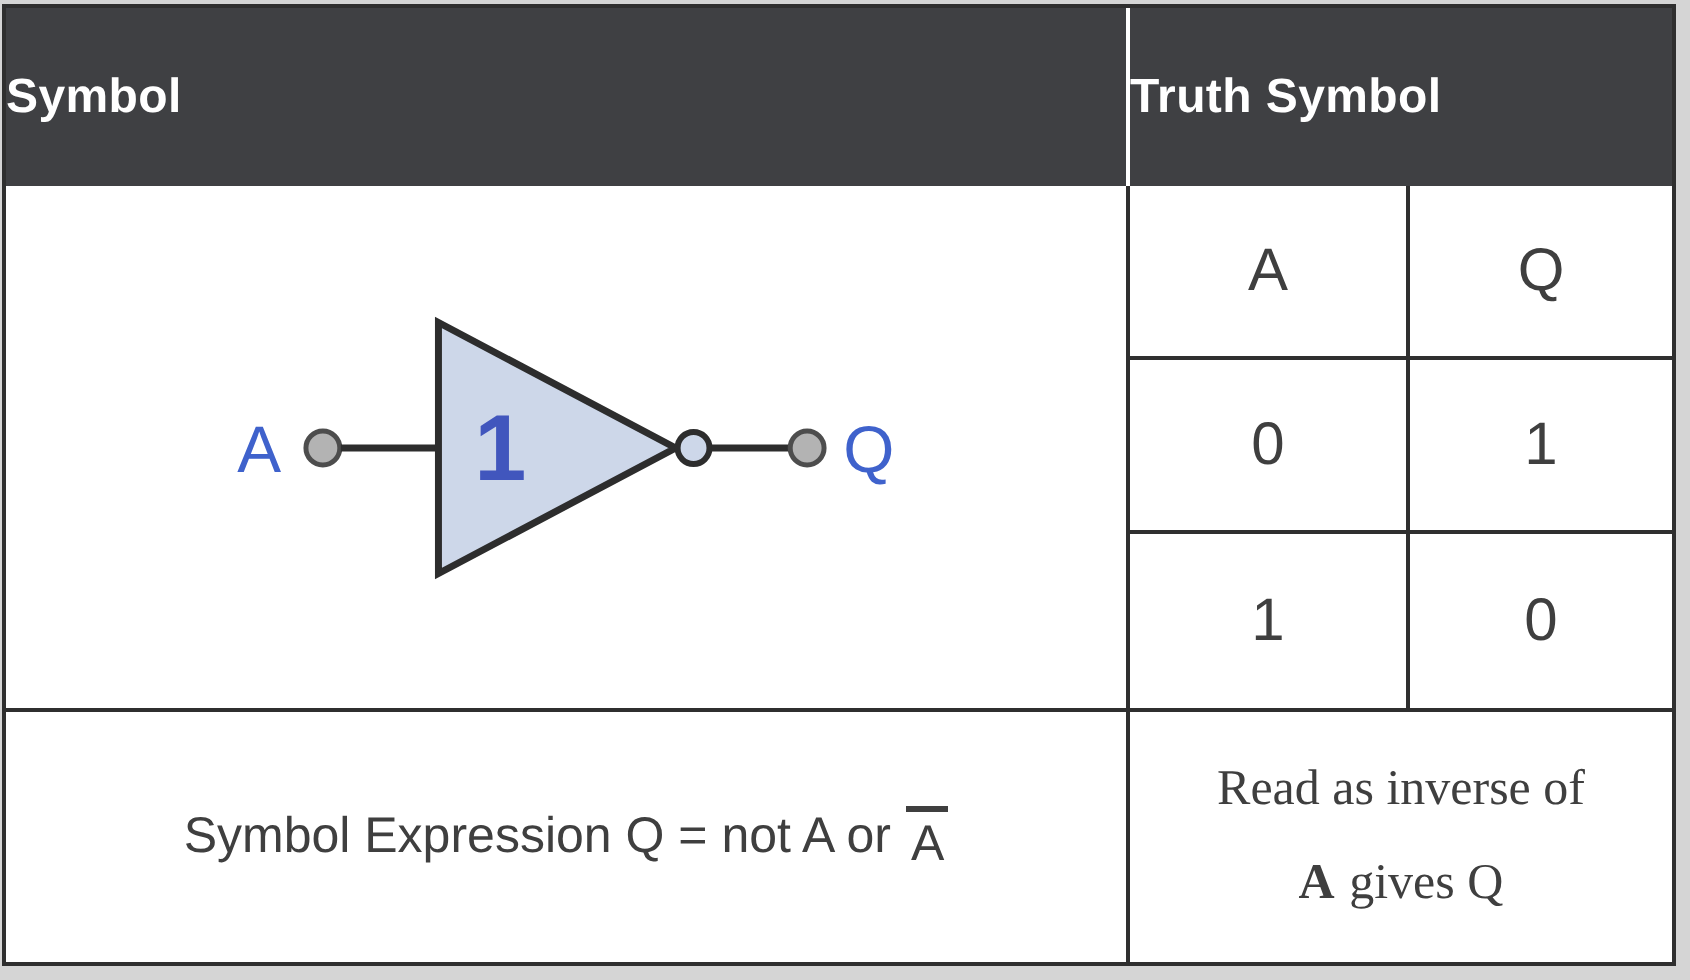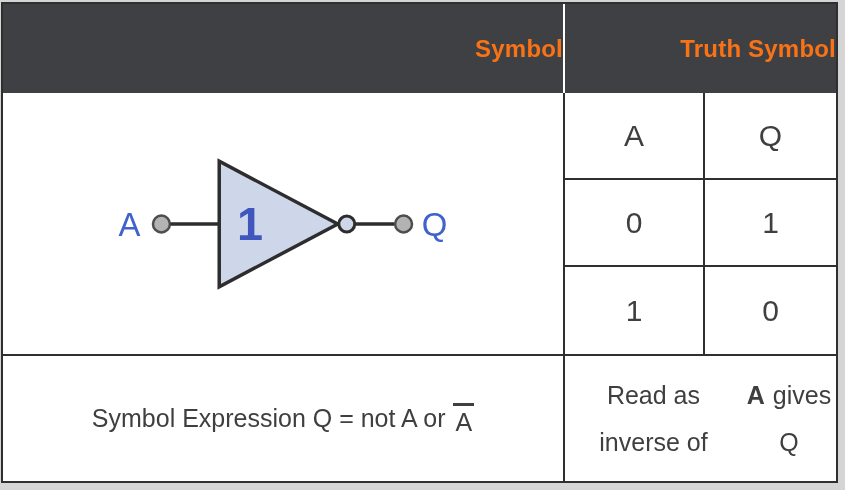--- a/index.html
+++ b/index.html
@@ -17,22 +17,22 @@
   }
   .grid {
     display: grid;
     width: 100%; height: 100%;
     grid-template-columns: 562px 1fr;
     grid-template-rows: 89px 261px 1fr;
     border: 2px solid #2f2f2f;
   }
   .hdr-cell {
     background: #3f4043;
-    color: #f97316;
-    display: flex; align-items: center; justify-content: flex-end;
+    color: #ffffff;
+    display: flex; align-items: center; justify-content: flex-start;
     font-size: 24px; font-weight: 700;
     letter-spacing: 0.2px;
   }
   .hdr-left { border-right: 2px solid #ffffff; }
   .symbol-cell {
     border-right: 2px solid #2f2f2f;
     display: flex; align-items: center; justify-content: center;
   }
   .tt-grid {
     display: grid;
@@ -46,25 +46,26 @@
   .tt-col-a { border-right: 2px solid #2f2f2f; }
   .tt-row-line { border-bottom: 2px solid #2f2f2f; }
   .foot-left {
     border-right: 2px solid #2f2f2f;
     border-top: 2px solid #2f2f2f;
     display: flex; align-items: center; justify-content: center;
     font-size: 25px; color: #3f3f3f;
   }
   .foot-right {
     border-top: 2px solid #2f2f2f;
-    display: flex; flex-direction: row;
+    display: flex; flex-direction: column;
     align-items: center; justify-content: center;
     font-size: 25px; color: #3f3f3f;
     line-height: 1.85;
     text-align: center;
+    font-family: Liberation Serif, serif;
   }
   .overline-var {
     display: inline-block;
     border-top: 3px solid #3f3f3f;
     padding: 4px 2px 0 2px;
     margin-left: 8px;
     line-height: 1;
   }
   .bold { font-weight: 700; }
   .spaced { margin-left: 1px; }

